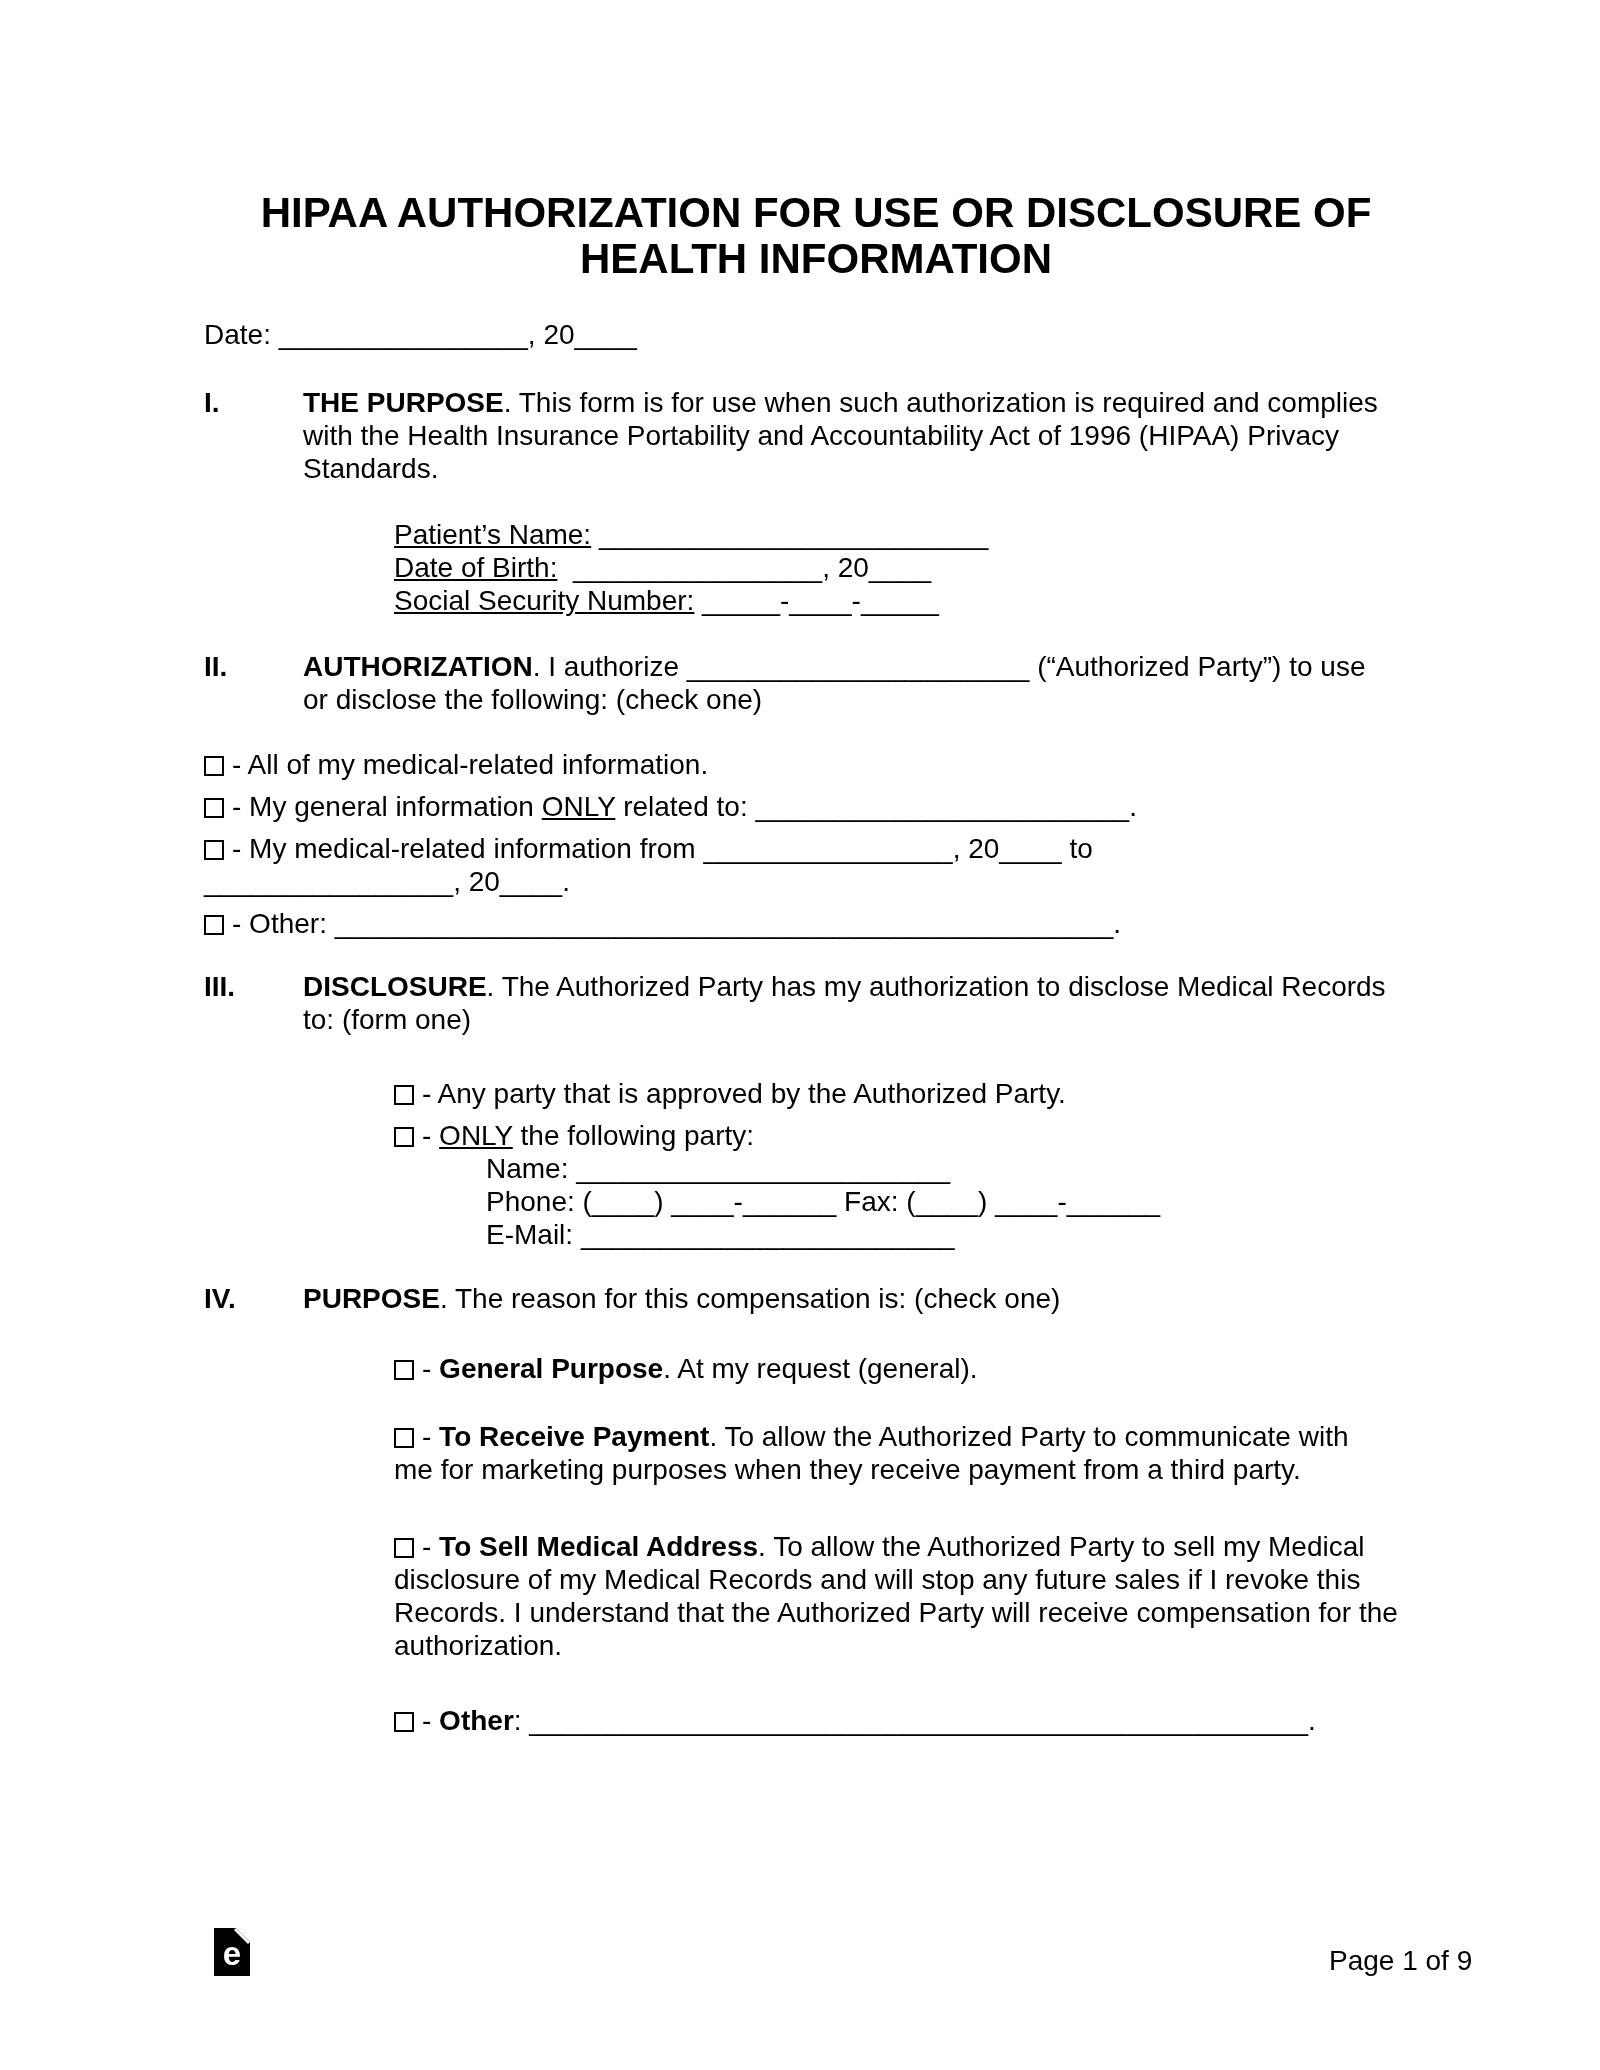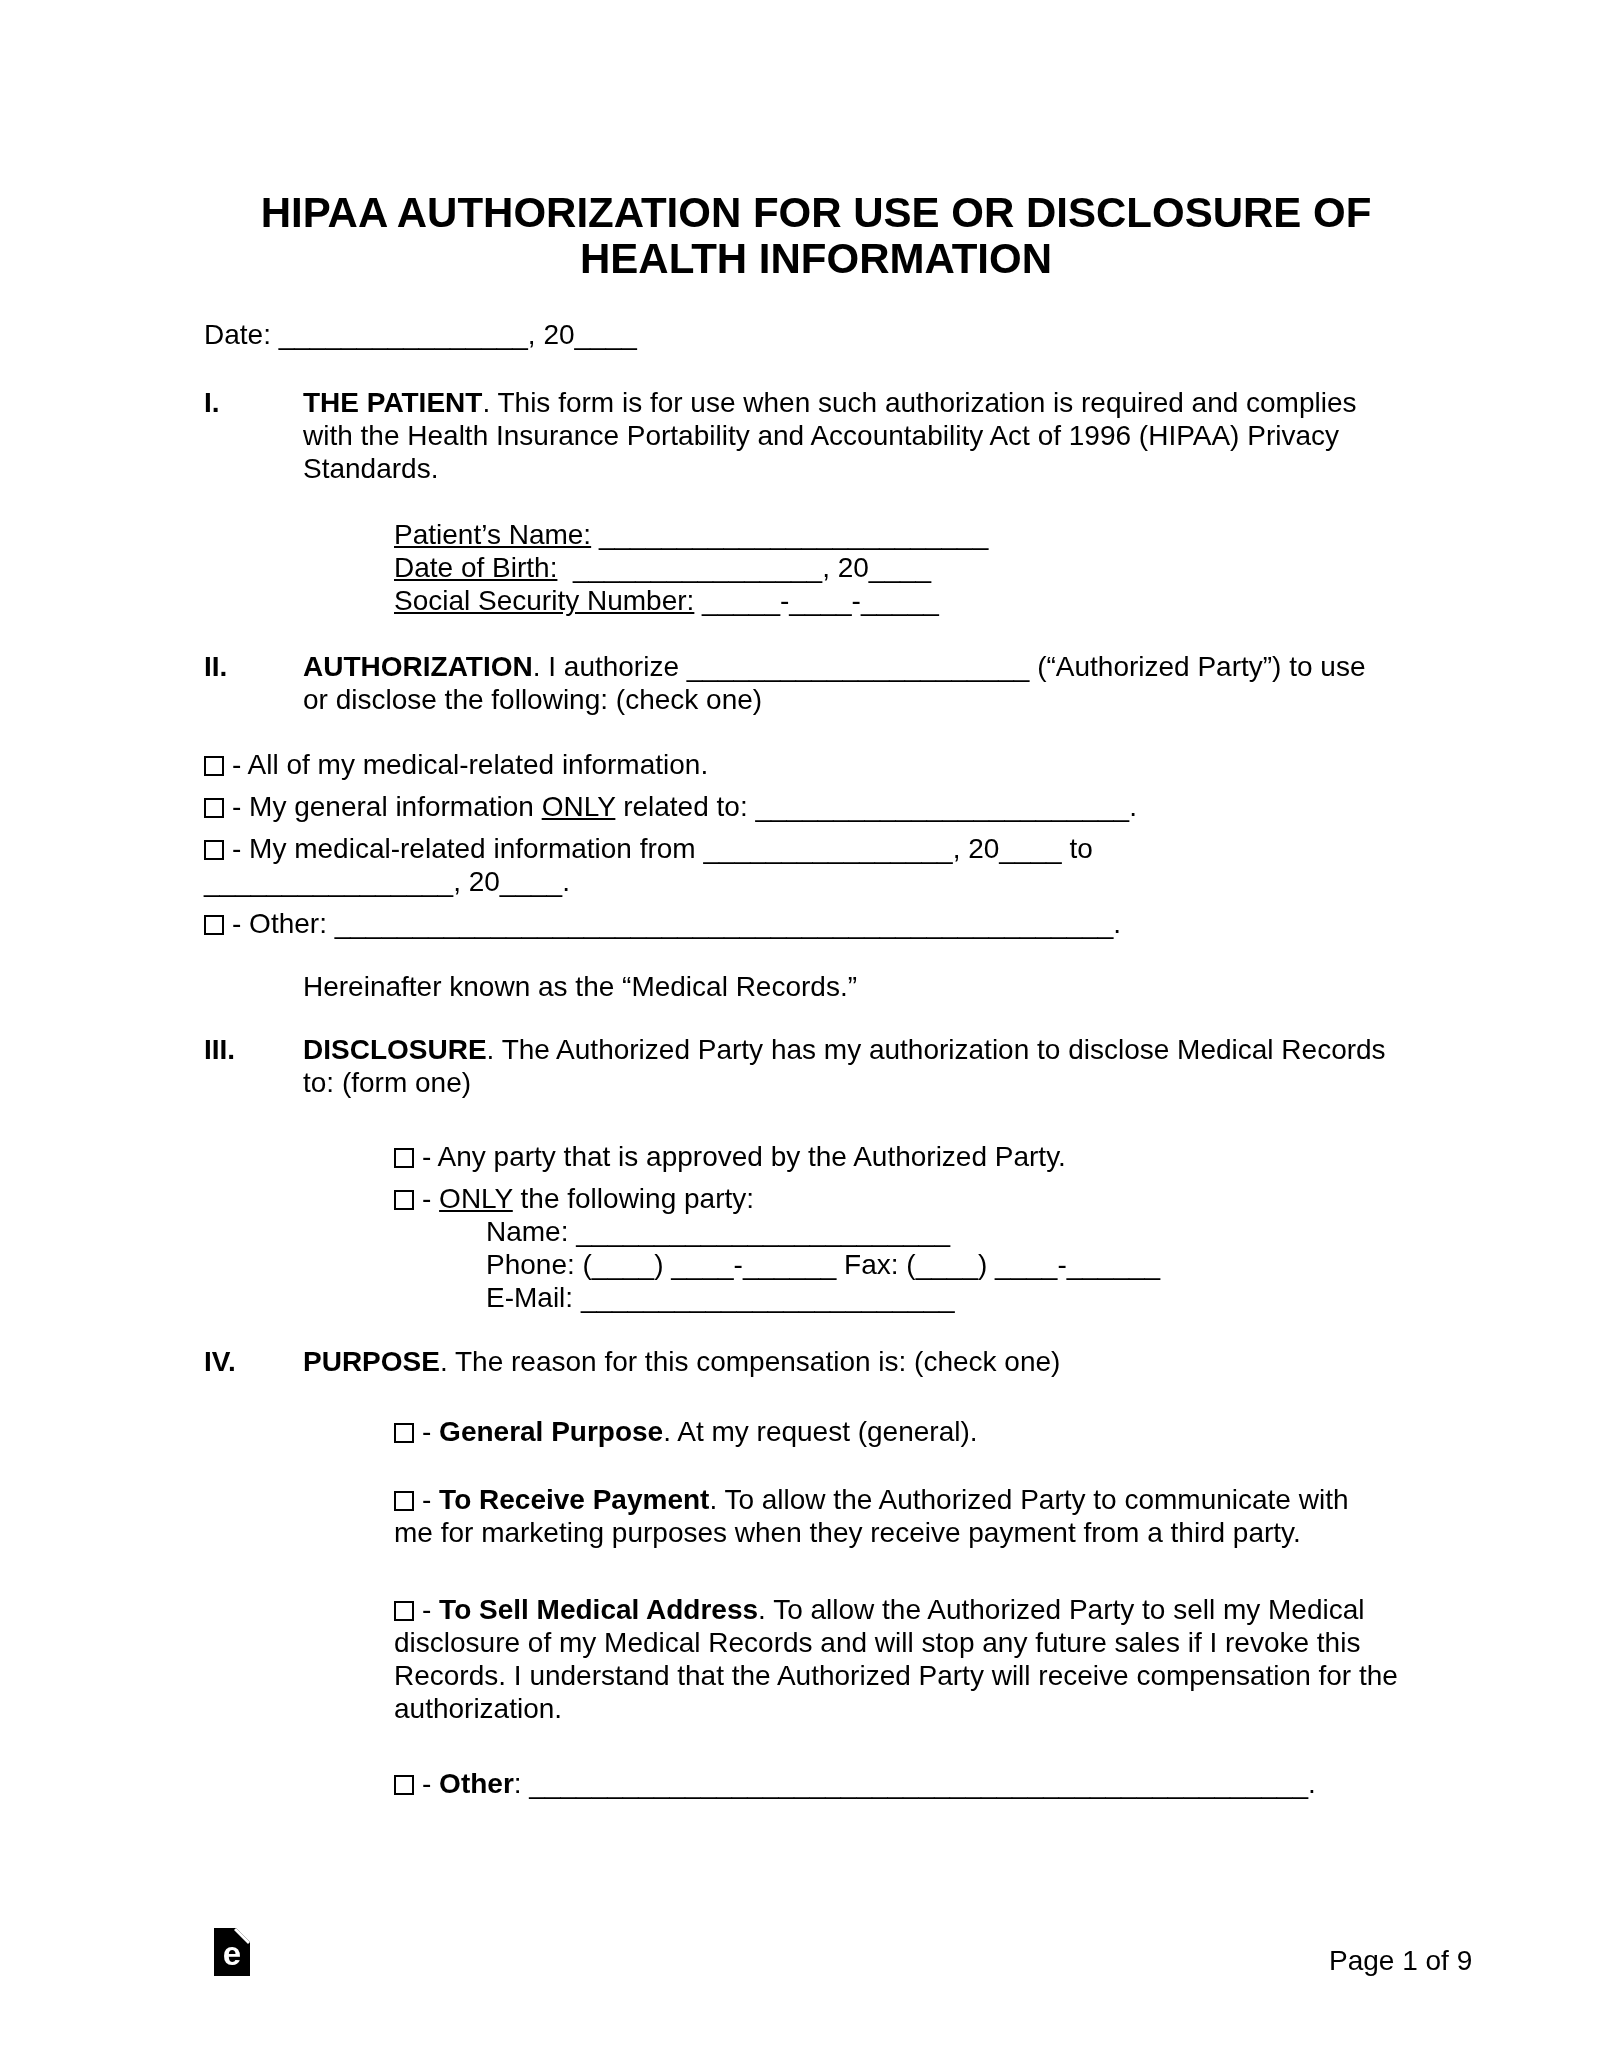--- a/index.html
+++ b/index.html
@@ -49,21 +49,21 @@
     <div class="title">
         <div>HIPAA AUTHORIZATION FOR USE OR DISCLOSURE OF</div>
         <div>HEALTH INFORMATION</div>
       </div>
 
     <div class="line mt36"><span>Date: </span><span>________________</span><span>, 20</span><span>____</span></div>
 
     <div class="sec mt35">
       <div class="sec-num">I.</div>
       <div class="sec-body">
-          <div class="line"><span class="b">THE PATIENT</span><span>. This form is for use when such authorization is required and complies</span></div>
+          <div class="line"><span class="b">THE PURPOSE</span><span>. This form is for use when such authorization is required and complies</span></div>
           <div class="line">with the Health Insurance Portability and Accountability Act of 1996 (HIPAA) Privacy</div>
           <div class="line">Standards.</div>
         </div>
     </div>
 
     <div class="ind-a mt33">
         <div class="line"><span class="u">Patient’s Name:</span><span> _________________________</span></div>
         <div class="line"><span class="u">Date of Birth:</span><span> &nbsp;________________</span><span>, 20</span><span>____</span></div>
         <div class="line"><span class="u">Social Security Number:</span><span> _____-____-_____</span></div>
       </div>
@@ -79,21 +79,20 @@
     <div class="mt32">
       <div class="line"><span class="cb"></span><span>- All of my medical-related information.</span></div>
       <div class="line mt9"><span class="cb"></span><span>- My general information </span><span class="u">ONLY</span><span> related to: </span><span>________________________</span><span>.</span></div>
       <div class="mt9">
           <div class="line"><span class="cb"></span><span>- My medical-related information from </span><span>________________</span><span>, 20</span><span>____</span><span> to</span></div>
           <div class="line"><span>________________</span><span>, 20</span><span>____</span><span>.</span></div>
         </div>
       <div class="line mt9"><span class="cb"></span><span>- Other: </span><span>__________________________________________________</span><span>.</span></div>
     </div>
 
-    <div class="line ind-b mt30">Hereinafter known as the “Medical Records.”</div>
 
     <div class="sec mt30">
       <div class="sec-num">III.</div>
       <div class="sec-body">
           <div class="line"><span class="b">DISCLOSURE</span><span>. The Authorized Party has my authorization to disclose Medical Records</span></div>
           <div class="line">to: (form one)</div>
         </div>
     </div>
 
     <div class="mt41">

